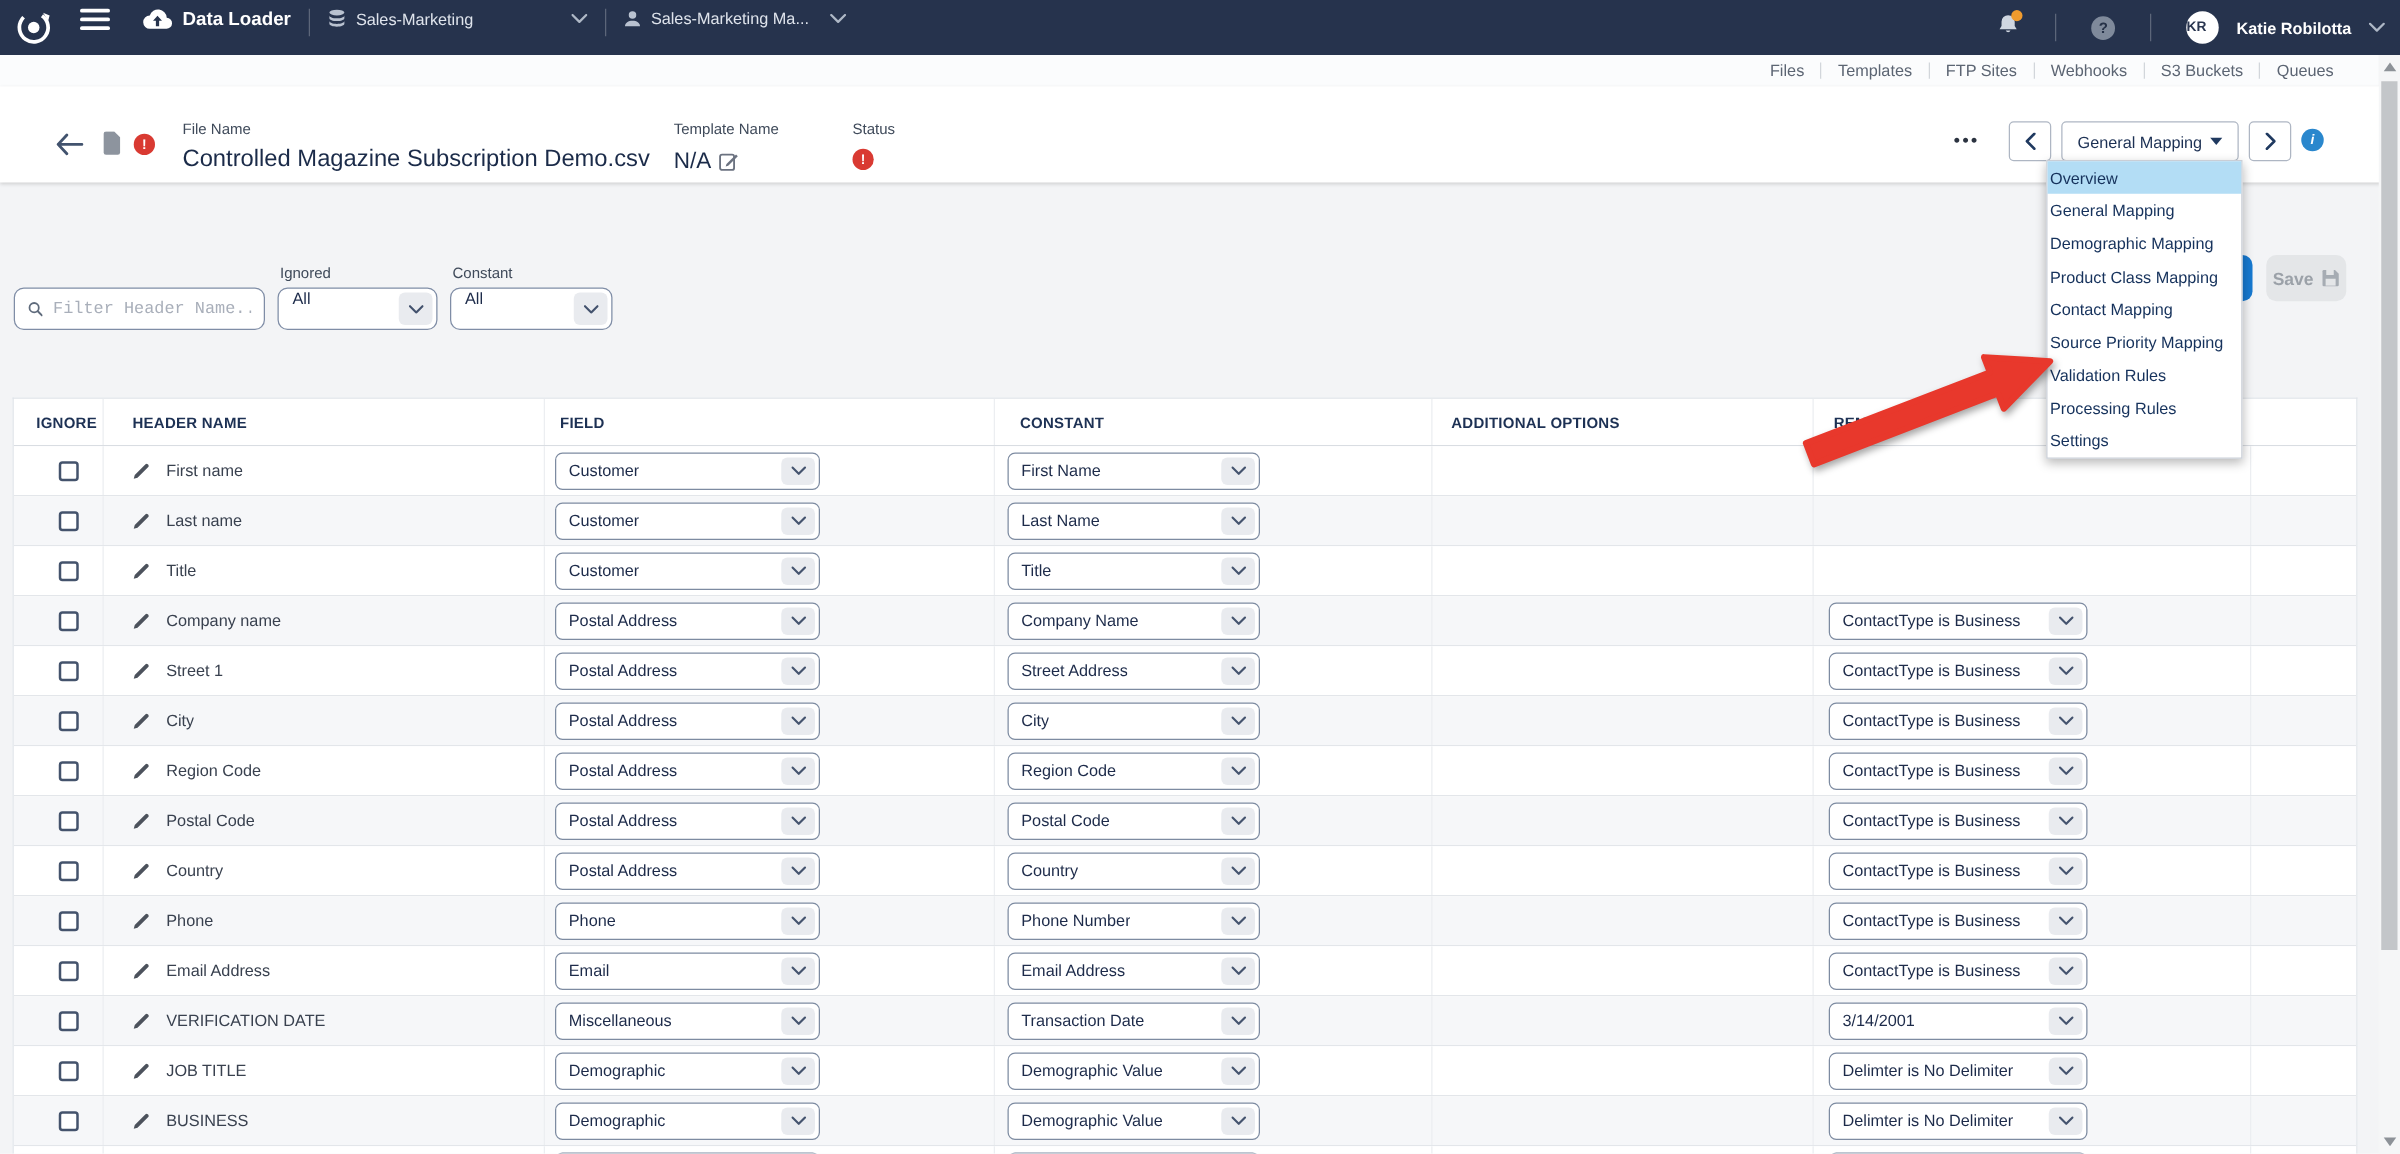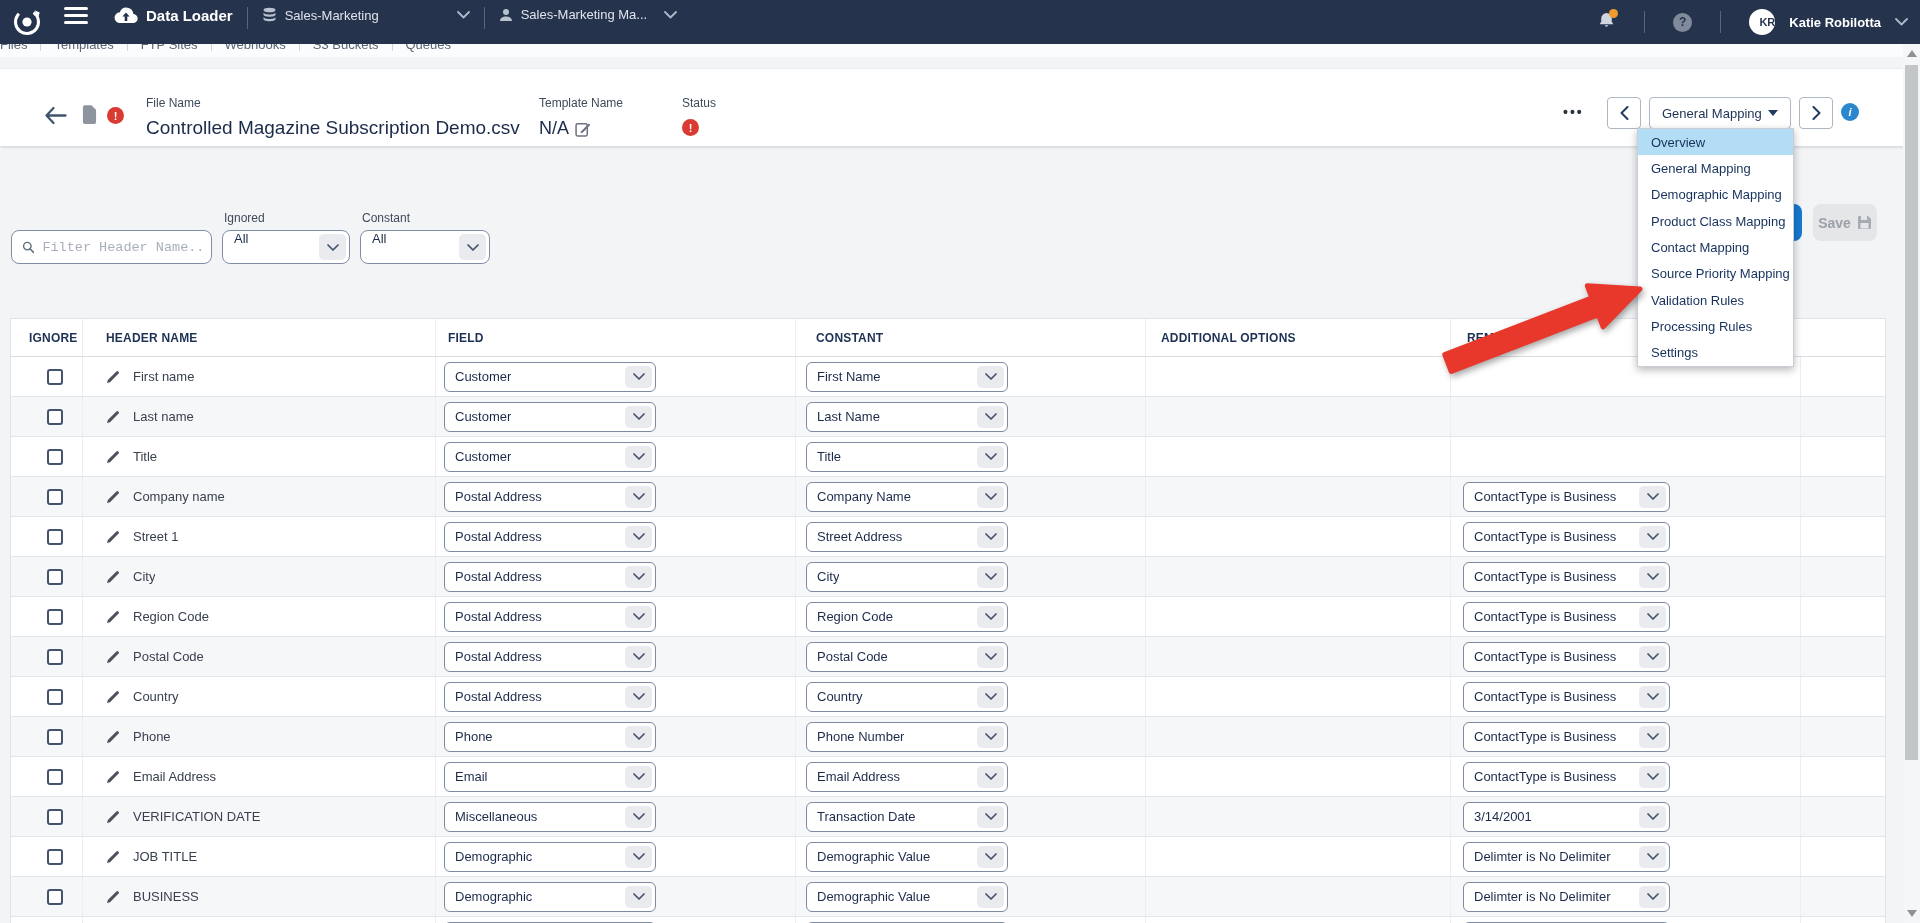--- a/index.html
+++ b/index.html
@@ -19,26 +19,26 @@
   .crumb .lbl { margin-left:8px; }
   .crumb .spacer { flex:1; }
   .crumb1 { width:208px; }
   .crumb2 { width:178px; }
   .nav-right { margin-left:auto; display:flex; align-items:center; padding-right:12px; gap:14px; }
   .bell-wrap { position:relative; cursor:pointer; }
   .bell-dot { position:absolute; right:-2px; top:-2px; width:9px; height:9px; border-radius:50%; background:#f09b2e; }
   .help-badge { width:19px; height:19px; border-radius:50%; background:#7f8a9b; color:#263248; font-size:12px;
                 font-weight:bold; display:flex; align-items:center; justify-content:center; cursor:pointer; }
   .avatar { width:26px; height:26px; border-radius:50%; background:#fff; color:#2a3650; font-size:11px; font-weight:bold;
-            display:flex; align-items:center; justify-content:flex-end; }
+            display:flex; align-items:center; justify-content:flex-start; }
   .user-name { font-size:13px; font-weight:bold; color:#fff; }
 
   
-  .subnav { position:absolute; left:0; top:32px; width:1903px; height:25px; background:#fbfcfd;
-            display:flex; align-items:center; justify-content:flex-start; padding-right:36px; z-index:4; }
+  .subnav { position:absolute; left:0; top:44px; width:1903px; height:25px; background:#fbfcfd;
+            display:flex; align-items:center; justify-content:flex-end; padding-right:36px; z-index:4; }
   .subnav .links { display:flex; align-items:center; gap:13px; }
   .sublink { font-size:13px; color:#5c6573; cursor:pointer; }
   .vdiv { width:1px; height:13px; background:#d2d6db; }
 
   
   .header-card { position:absolute; left:0; top:69px; width:1920px; height:77px; background:#fff;
                  box-shadow:0 1px 3px rgba(0,0,0,.16); z-index:5; }
   .back-arrow { position:absolute; left:44px; top:106px; cursor:pointer; z-index:6; }
   .doc-icon { position:absolute; left:82px; top:105px; z-index:6; }
   .err-badge { width:17px; height:17px; border-radius:50%; background:#d93a32; color:#fff; font-size:11px; font-weight:bold;
@@ -60,21 +60,21 @@
             border-radius:4px; display:flex; align-items:center; justify-content:space-between; padding:0 12px;
             font-size:13px; color:#1d3154; cursor:pointer; z-index:6; }
   .info-badge { position:absolute; left:1841px; top:103px; width:18px; height:18px; border-radius:50%;
                 background:#2a87cd; color:#fff; font-size:11px; font-weight:bold; font-style:italic;
                 display:flex; align-items:center; justify-content:center; z-index:6; cursor:pointer; }
 
   
   .section-menu { position:absolute; left:1637px; top:128px; width:157px; height:239px; background:#fff;
                   border:1px solid #c9ced6; box-shadow:0 3px 8px rgba(0,0,0,.28); z-index:40;
                   display:flex; flex-direction:column; }
-  .menu-item { flex:1; display:flex; align-items:center; padding-left:13px; font-size:13px; color:#16325c; cursor:pointer; }
+  .menu-item { flex:1; display:flex; align-items:center; padding-left:2px; font-size:13px; color:#16325c; cursor:pointer; }
   .menu-item.highlighted { background:#b3ddf5; }
 
   
   .search-box { position:absolute; left:11px; top:230px; width:201px; height:34px; background:#fff;
                 border:1px solid #7f8da6; border-radius:8px; display:flex; align-items:center; padding:0 10px; z-index:3; }
   .search-box input { border:none; outline:none; width:100%; font-size:13.5px; color:#0f766e; margin-left:8px;
                       font-family:Liberation Mono, monospace; background:transparent; }
   .search-box input::placeholder { color:#a9afba; }
   .filter-label { position:absolute; font-size:12px; color:#3f4a5a; z-index:3; }
   .lab-ignored { left:224px; top:211px; } .lab-constant { left:362px; top:211px; }

